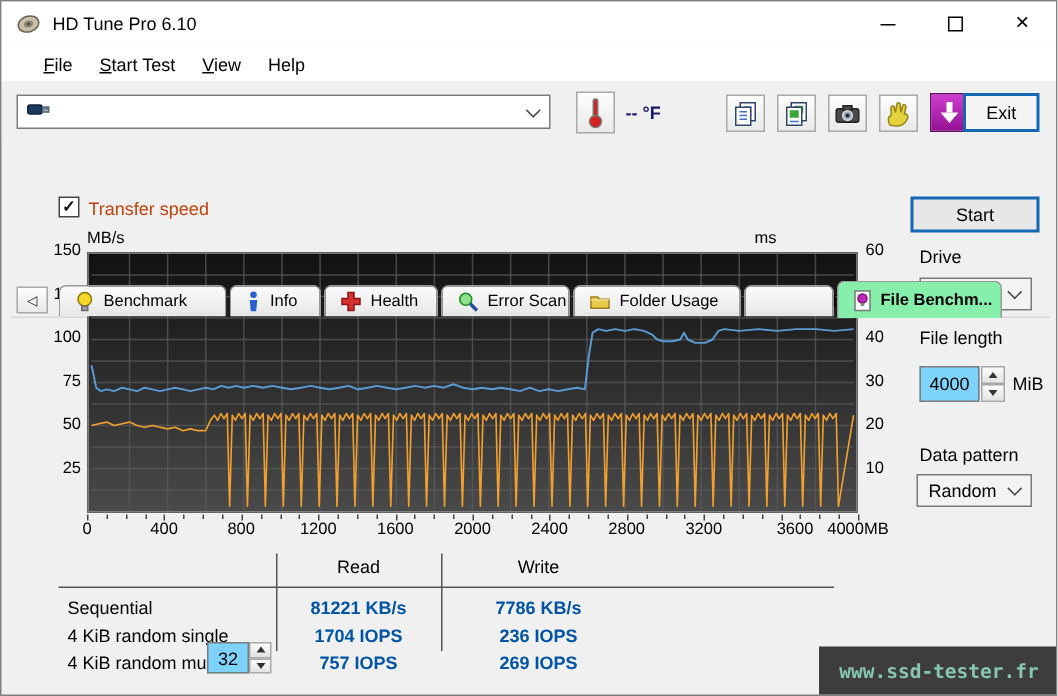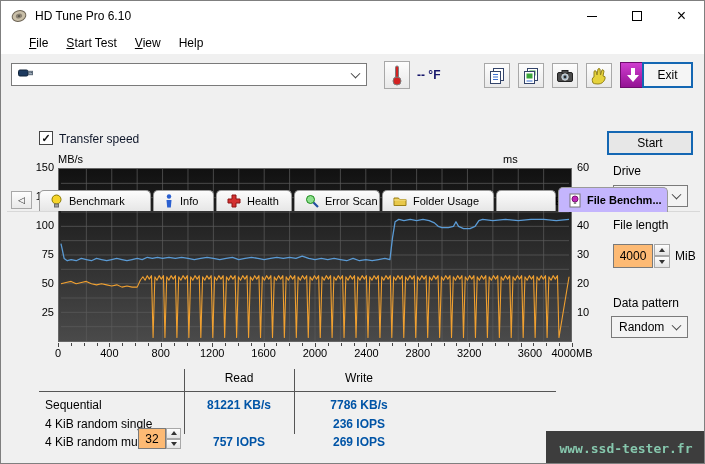--- a/index.html
+++ b/index.html
@@ -34,39 +34,39 @@
   #copy-btn { left:483px; } #copyimg-btn { left:517px; } #camera-btn { left:551px; } #hand-btn { left:585px; }
   #upload-btn { position:absolute; left:619px; top:8px; width:26px; height:26px; background:linear-gradient(#cf3ecf,#941294); border:1px solid #6e0c6e; display:flex; align-items:center; justify-content:center; }
   #exit-btn { position:absolute; left:641px; top:8px; width:51px; height:26px; background:#f5f5f5; border:2px solid #1467b3; font-size:12px; color:#000; display:flex; align-items:center; justify-content:center; }
 
   
   .tabbar { position:absolute; left:0; top:93px; width:100%; height:25px; }
   .tabline { position:absolute; left:6px; top:117px; width:693px; height:1px; background:#d8d8d8; }
   .tabnav-left { position:absolute; left:10px; top:97px; width:21px; height:18px; background:linear-gradient(#fdfdfd,#e9e9e9); border:1px solid #a8a8a8; display:flex; align-items:center; justify-content:center; font-size:9px; color:#222; }
   .tabnav-right { position:absolute; left:673px; top:99px; font-size:11px; color:#111; }
   .tab { position:absolute; top:96px; height:21px; background:linear-gradient(#fcfcfc,#e6e6e6); border:1px solid #9a9a9a; border-bottom:none; border-radius:5px 5px 0 0; display:flex; align-items:center; gap:6px; padding-left:10px; font-size:11px; color:#000; z-index:1; }
-  .tab.active { top:93px; height:25px; background:#c4b5fd; font-weight:bold; z-index:3; }
+  .tab.active { top:93px; height:25px; background:#86efac; font-weight:bold; z-index:3; }
 
   
   .chk { position:absolute; left:38px; top:130px; width:14px; height:14px; background:#fff; border:1px solid #454545; font-size:11px; line-height:12px; text-align:center; color:#111; font-weight:bold; }
-  .chk-label { position:absolute; left:58px; top:131px; font-size:12px; color:#0f172a;text-align:center; }
+  .chk-label { position:absolute; left:58px; top:131px; font-size:12px; color:#c2410c;text-align:center; }
 
   
   .axis-title { position:absolute; font-size:11px; color:#000; }
   #plot { position:absolute; left:57px; top:167px; width:514px; height:174px; background:linear-gradient(#111111,#4a4a4a); border:1px solid #666; }
   .tick-label { position:absolute; font-size:11px; color:#000; }
   .xtick { position:absolute; width:1px; background:#444; }
 
   
   #start-btn { position:absolute; left:606px; top:130px; width:86px; height:24px; background:#e7e7e7; border:2px solid #1467b3; font-size:12px; color:#000; display:flex; align-items:center; justify-content:center; }
   .side-label { position:absolute; left:612px; font-size:12px; color:#000; }
   .side-combo { background:#f3f3f3; }
   #drive-combo { left:612px; top:184px; width:75px; height:22px; padding-left:7px; }
   #pattern-combo { left:610px; top:315px; width:77px; height:22px; padding-left:7px; }
-  .spin-edit { position:absolute; background:#fdba74; border:1px solid #7a7a7a; font-size:12px; color:#000; display:flex; align-items:center; }
+  .spin-edit { position:absolute; background:#7dd3fc; border:1px solid #7a7a7a; font-size:12px; color:#000; display:flex; align-items:center; }
   #filelen-edit { left:612px; top:243px; width:40px; height:24px; justify-content:center; }
   .spin-btns { position:absolute; display:flex; flex-direction:column; }
   .spin-btn { background:linear-gradient(#fdfdfd,#e3e3e3); border:1px solid #a8a8a8; display:flex; align-items:center; justify-content:center; }
   #filelen-spin { left:653px; top:243px; } #filelen-spin .spin-btn { width:16px; height:12px; }
   .tri-up { width:0; height:0; border-left:3px solid transparent; border-right:3px solid transparent; border-bottom:4px solid #333; }
   .tri-down { width:0; height:0; border-left:3px solid transparent; border-right:3px solid transparent; border-top:4px solid #333; }
   #mib-label { left:674px; top:248px; }
 
   
   .vline { position:absolute; top:368px; width:1px; height:65px; background:#555; }
@@ -333,20 +333,21 @@
   <div class="vline" style="left:293px;"></div>
   <div class="hline"></div>
   <div class="th col-read">Read</div>
   <div class="th col-write">Write</div>
 
   <div class="row-label" style="top:397px;">Sequential</div>
   <div class="cell col-read" style="top:397px;">81221 KB/s</div>
   <div class="cell col-write" style="top:397px;">7786 KB/s</div>
 
   <div class="row-label" style="top:416px;">4 KiB random single</div>
+  <div class="cell col-read" style="top:416px;">1704 IOPS</div>
   <div class="cell col-write" style="top:416px;text-align:center;">236 IOPS</div>
 
   <div class="row-label" style="top:434px;">4 KiB random multi</div>
   <div class="spin-edit" id="qd-edit">
       <span>32</span>
     </div>
   <div class="spin-btns" id="qd-spin">
     <div class="spin-btn">
         <span class="tri-up"></span>
       </div>

